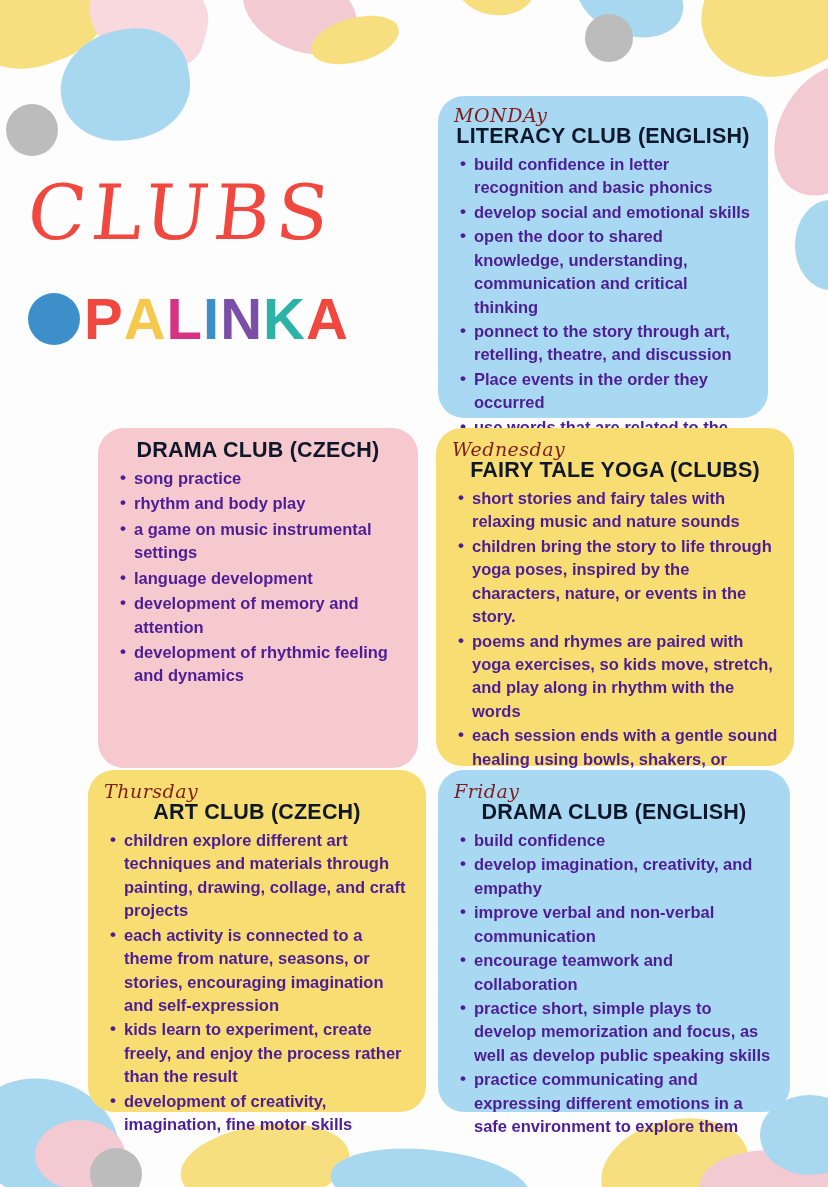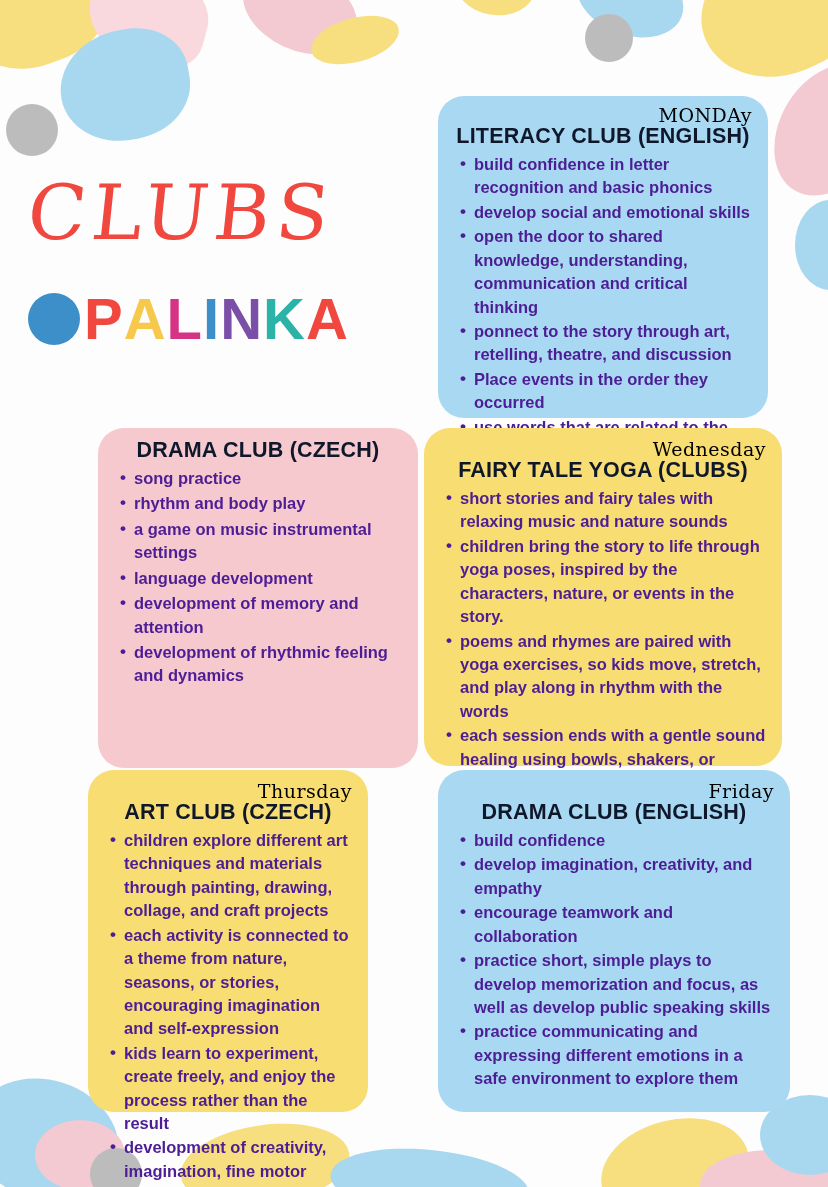--- a/index.html
+++ b/index.html
@@ -83,24 +83,25 @@
   .brand span.l { display: inline-block; }
 
   
   .card {
     position: absolute;
     border-radius: 26px;
     box-sizing: border-box;
     padding: 10px 16px 14px 16px;
   }
   .day {
-    text-align: right;
+    text-align: left;
     font-family: "DejaVu Serif", serif;
     font-size: 19px;
-    color: #000000;
+    color: #7f1d1d;
+    font-style: italic;
     font-weight: 400;
     letter-spacing: 0.5px;
     margin-bottom: -2px;
   }
   .card-title {
     text-align: center;
     font-size: 21.5px;
     font-weight: 700;
     color: #0f172a;
     letter-spacing: 0.2px;
@@ -127,22 +128,22 @@
     font-size: 17px;
   }
 
   .c-blue   { background: #a9d9f2; }
   .c-pink   { background: #f6c9cf; }
   .c-yellow { background: #f8dd72; }
 
   
   #card-monday   { left: 438px; top: 96px;  width: 330px; height: 322px; }
   #card-tuesday  { left: 98px;  top: 428px; width: 320px; height: 340px; }
-  #card-wednesday{ left: 424px; top: 428px; width: 358px; height: 338px; }
-  #card-thursday { left: 88px;  top: 770px; width: 280px; height: 342px; }
+  #card-wednesday{ left: 436px; top: 428px; width: 358px; height: 338px; }
+  #card-thursday { left: 88px;  top: 770px; width: 338px; height: 342px; }
   #card-friday   { left: 438px; top: 770px; width: 352px; height: 342px; }
 
   #card-monday .day     { margin-top: -2px; }
   #card-tuesday .items li { margin-bottom: 2px; }
 </style>
 </head>
 <body>
 
 <div class="poster">
 
@@ -222,19 +223,20 @@
         <li>development of creativity, imagination, fine motor skills</li>
       </ul>
   </div>
 
   <div class="card c-blue" id="card-friday">
     <div class="day">Friday</div>
     <div class="card-title">DRAMA CLUB (ENGLISH)</div>
     <ul class="items">
         <li>build confidence</li>
         <li>develop imagination, creativity, and empathy</li>
+        <li>improve verbal and non-verbal communication</li>
         <li>encourage teamwork and collaboration</li>
         <li>practice short, simple plays to develop memorization and focus, as well as develop public speaking skills</li>
         <li>practice communicating and expressing different emotions in a safe environment to explore them</li>
       </ul>
   </div>
 
 </div>
 
 </body></html>

